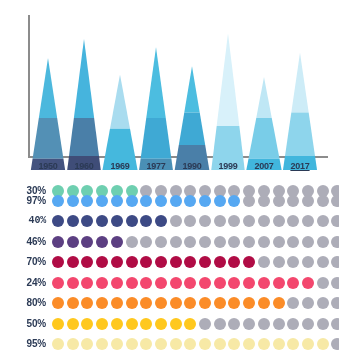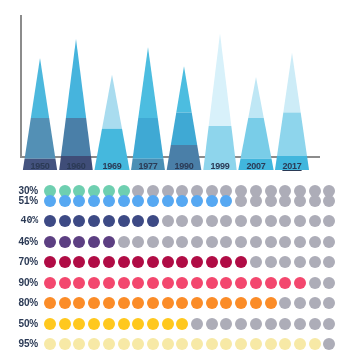--- a/index.html
+++ b/index.html
@@ -11,20 +11,21 @@
     width: 339px;
     height: 360px;
     overflow: hidden;
     font-family: "Liberation Sans", sans-serif;
   }
   #infographic {
     position: relative;
     width: 273px;
     height: 360px;
     background: #ffffff;
+    margin-left: 8px;
   }
 
   
   #cone-chart {
     position: absolute;
     left: 0;
     top: 0;
     width: 339px;
     height: 170px;
   }
@@ -164,21 +165,21 @@
           <span class="dot" style="left: 191.1px; background: rgb(173, 173, 184);"></span>
           <span class="dot" style="left: 205.8px; background: rgb(173, 173, 184);"></span>
           <span class="dot" style="left: 220.5px; background: rgb(173, 173, 184);"></span>
           <span class="dot" style="left: 235.2px; background: rgb(173, 173, 184);"></span>
           <span class="dot" style="left: 249.9px; background: rgb(173, 173, 184);"></span>
           <span class="dot" style="left: 264.6px; background: rgb(173, 173, 184);"></span>
           <span class="dot" style="left: 279.3px; background: rgb(173, 173, 184);"></span>
         </div>
       </div>
       <div class="dot-row" style="top: 20.5px;">
-        <div class="row-label">51%</div>
+        <div class="row-label">97%</div>
         <div class="dots">
           <span class="dot" style="left: 0px; background: rgb(86, 168, 242);"></span>
           <span class="dot" style="left: 14.7px; background: rgb(86, 168, 242);"></span>
           <span class="dot" style="left: 29.4px; background: rgb(86, 168, 242);"></span>
           <span class="dot" style="left: 44.1px; background: rgb(86, 168, 242);"></span>
           <span class="dot" style="left: 58.8px; background: rgb(86, 168, 242);"></span>
           <span class="dot" style="left: 73.5px; background: rgb(86, 168, 242);"></span>
           <span class="dot" style="left: 88.2px; background: rgb(86, 168, 242);"></span>
           <span class="dot" style="left: 102.9px; background: rgb(86, 168, 242);"></span>
           <span class="dot" style="left: 117.6px; background: rgb(86, 168, 242);"></span>
@@ -264,21 +265,21 @@
           <span class="dot" style="left: 191.1px; background: rgb(176, 12, 69);"></span>
           <span class="dot" style="left: 205.8px; background: rgb(173, 173, 184);"></span>
           <span class="dot" style="left: 220.5px; background: rgb(173, 173, 184);"></span>
           <span class="dot" style="left: 235.2px; background: rgb(173, 173, 184);"></span>
           <span class="dot" style="left: 249.9px; background: rgb(173, 173, 184);"></span>
           <span class="dot" style="left: 264.6px; background: rgb(173, 173, 184);"></span>
           <span class="dot" style="left: 279.3px; background: rgb(173, 173, 184);"></span>
         </div>
       </div>
       <div class="dot-row" style="top: 102.5px;">
-        <div class="row-label">90%</div>
+        <div class="row-label">24%</div>
         <div class="dots">
           <span class="dot" style="left: 0px; background: rgb(243, 71, 110);"></span>
           <span class="dot" style="left: 14.7px; background: rgb(243, 71, 110);"></span>
           <span class="dot" style="left: 29.4px; background: rgb(243, 71, 110);"></span>
           <span class="dot" style="left: 44.1px; background: rgb(243, 71, 110);"></span>
           <span class="dot" style="left: 58.8px; background: rgb(243, 71, 110);"></span>
           <span class="dot" style="left: 73.5px; background: rgb(243, 71, 110);"></span>
           <span class="dot" style="left: 88.2px; background: rgb(243, 71, 110);"></span>
           <span class="dot" style="left: 102.9px; background: rgb(243, 71, 110);"></span>
           <span class="dot" style="left: 117.6px; background: rgb(243, 71, 110);"></span>

